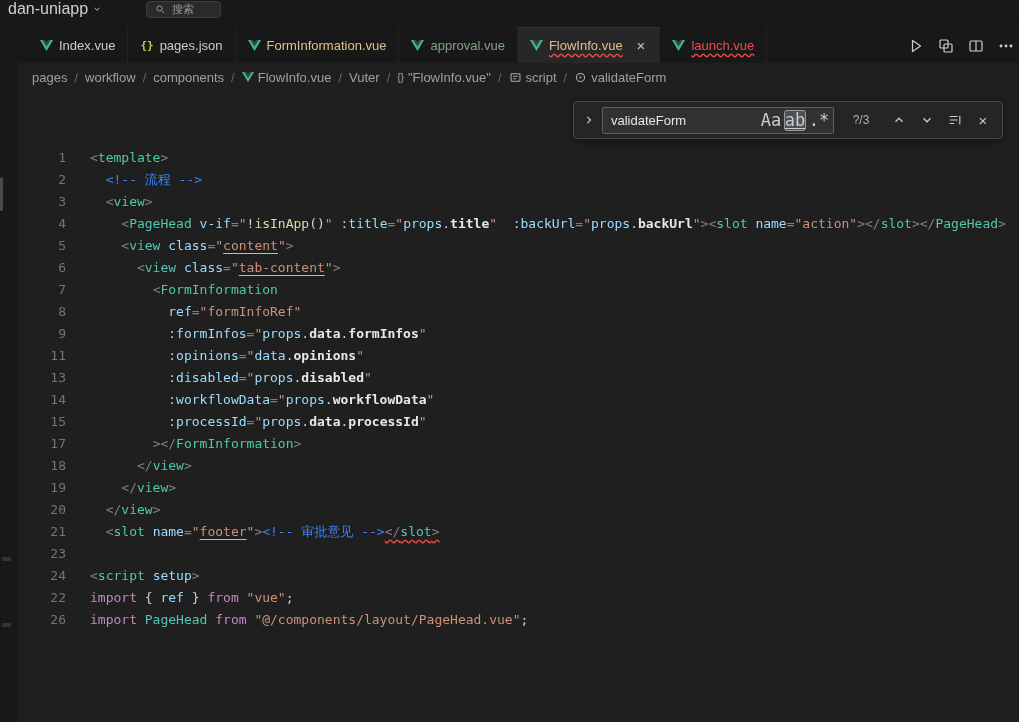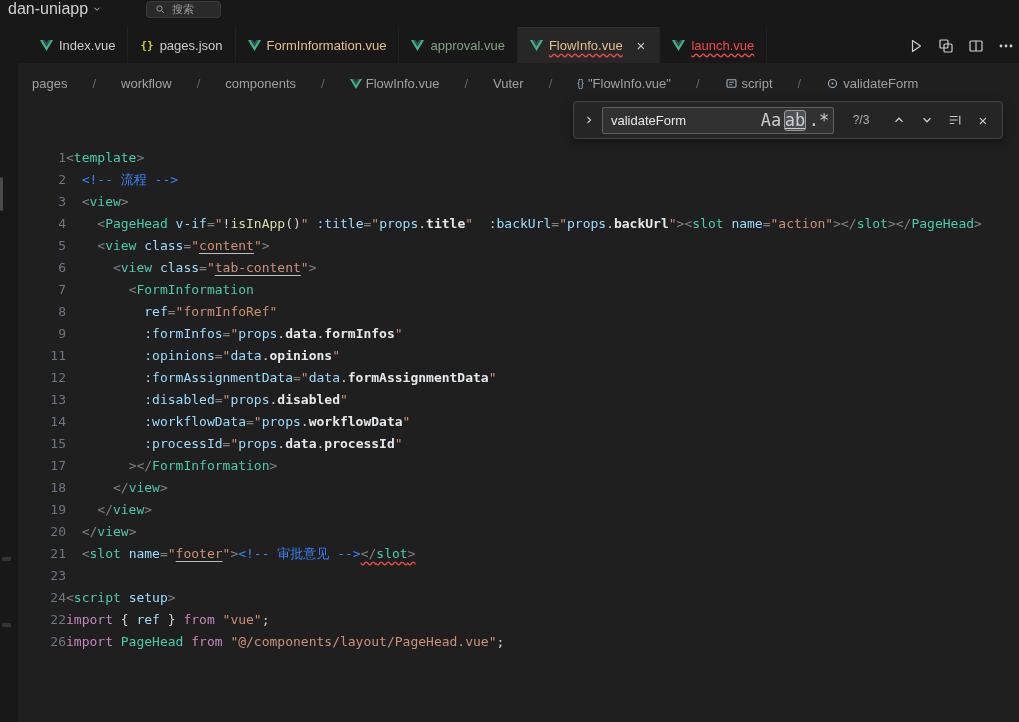--- a/index.html
+++ b/index.html
@@ -32,34 +32,34 @@
   .tab .ic-vue{width:13px;height:11px;flex:none;}
   .ic-json{color:#cbcb41;font-weight:bold;font-size:11px;font-family:"DejaVu Sans Mono",monospace;}
   .tab-label.sqg{text-decoration-line:underline;text-decoration-style:wavy;
                  text-decoration-color:#f14c4c;text-underline-offset:3px;}
   .tab-close{margin-left:6px;color:#cccccc;font-size:15px;line-height:1;padding:1px 2px;border-radius:3px;}
   .editor-actions{margin-left:auto;display:flex;align-items:center;gap:12px;padding:0 4px 8px 10px;}
   .editor-actions .abtn{width:18px;height:18px;display:flex;align-items:center;justify-content:center;cursor:pointer;}
   .editor-actions svg{width:16px;height:16px;}
 
   
-  .breadcrumbs{height:28px;background:#1f1f1f;display:flex;align-items:flex-end;padding-left:14px;
-               font-size:13px;color:#a0a0a0;flex:none;white-space:nowrap;gap:18px;}
+  .breadcrumbs{height:28px;background:#1f1f1f;display:flex;align-items:center;padding-left:14px;
+               font-size:13px;color:#a0a0a0;flex:none;white-space:nowrap;}
   .crumb{display:flex;align-items:center;gap:4px;cursor:pointer;}
   .crumb .ic-vue{width:12px;height:10px;}
   .crumb .ic-sym{width:13px;height:13px;}
   .crumb .ic-braces{font-size:10px;color:#9fb0c0;}
   .crumb-sep{color:#666666;margin:0 7px;}
 
   
   .editor{position:relative;flex:1;background:#1f1f1f;overflow:hidden;}
   .code-area{padding-top:56px;font-family:"DejaVu Sans Mono",monospace;font-size:13px;line-height:22px;}
   .cl{display:flex;height:22px;}
   .ln{width:48px;flex:none;text-align:right;color:#6e7681;user-select:none;}
-  .lc{white-space:pre;color:#d4d4d4;text-align:right;}
+  .lc{margin-left:24px;white-space:pre;color:#d4d4d4;text-align:right;}
   .p{color:#808080}.t{color:#4ec9b0}.a{color:#9cdcfe}.s{color:#ce9178}
   .su{color:#ce9178;text-decoration:underline;text-decoration-color:#bdbdbd;text-underline-offset:3px}
   .v{color:#9cdcfe}.pr{color:#e6e9ec;font-weight:700}.f{color:#dcdcaa}.k{color:#c586c0}
   .c{color:#3b82f6}.w{color:#d4d4d4}
   .sq{text-decoration-line:underline;text-decoration-style:wavy;text-decoration-color:#f14c4c;text-underline-offset:3px}
 
   
   .find-widget{position:absolute;top:10px;right:16px;width:412px;height:36px;background:#252526;
                border:1px solid #454545;border-radius:4px;box-shadow:0 2px 8px rgba(0,0,0,.45);
                display:flex;align-items:center;padding:0 8px;gap:6px;z-index:5;}
@@ -262,24 +262,20 @@
             </div>
             <div class="cl">
               <span class="ln">9</span>
               <span class="lc"><span class="w">          </span><span class="a">:formInfos</span><span class="p">=</span><span class="s">"</span><span class="v">props</span><span class="w">.</span><span class="pr">data</span><span class="w">.</span><span class="pr">formInfos</span><span class="s">"</span></span>
             </div>
             <div class="cl">
               <span class="ln">11</span>
               <span class="lc"><span class="w">          </span><span class="a">:opinions</span><span class="p">=</span><span class="s">"</span><span class="v">data</span><span class="w">.</span><span class="pr">opinions</span><span class="s">"</span></span>
             </div>
             <div class="cl">
-              <span class="ln">12</span>
-              <span class="lc"><span class="w">          </span><span class="a">:formAssignmentData</span><span class="p">=</span><span class="s">"</span><span class="v">data</span><span class="w">.</span><span class="pr">formAssignmentData</span><span class="s">"</span></span>
-            </div>
-            <div class="cl">
               <span class="ln">13</span>
               <span class="lc"><span class="w">          </span><span class="a">:disabled</span><span class="p">=</span><span class="s">"</span><span class="v">props</span><span class="w">.</span><span class="pr">disabled</span><span class="s">"</span></span>
             </div>
             <div class="cl">
               <span class="ln">14</span>
               <span class="lc"><span class="w">          </span><span class="a">:workflowData</span><span class="p">=</span><span class="s">"</span><span class="v">props</span><span class="w">.</span><span class="pr">workflowData</span><span class="s">"</span></span>
             </div>
             <div class="cl">
               <span class="ln">15</span>
               <span class="lc"><span class="w">          </span><span class="a">:processId</span><span class="p">=</span><span class="s">"</span><span class="v">props</span><span class="w">.</span><span class="pr">data</span><span class="w">.</span><span class="pr">processId</span><span class="s">"</span></span>

